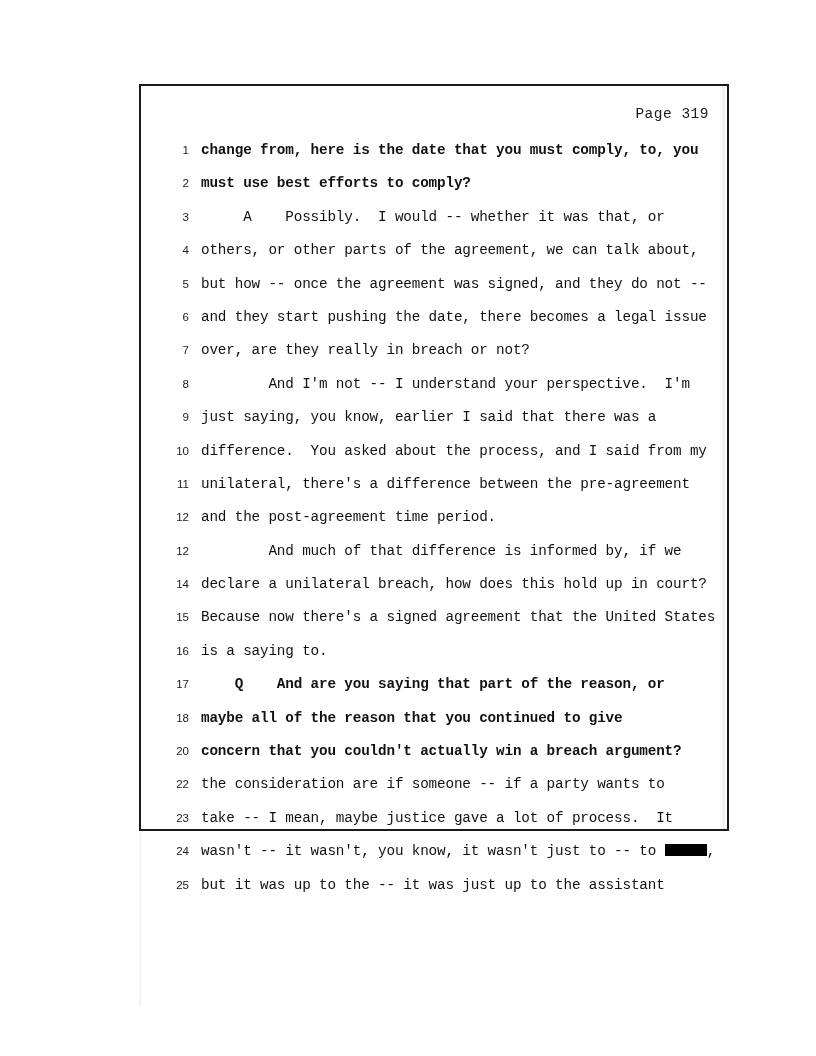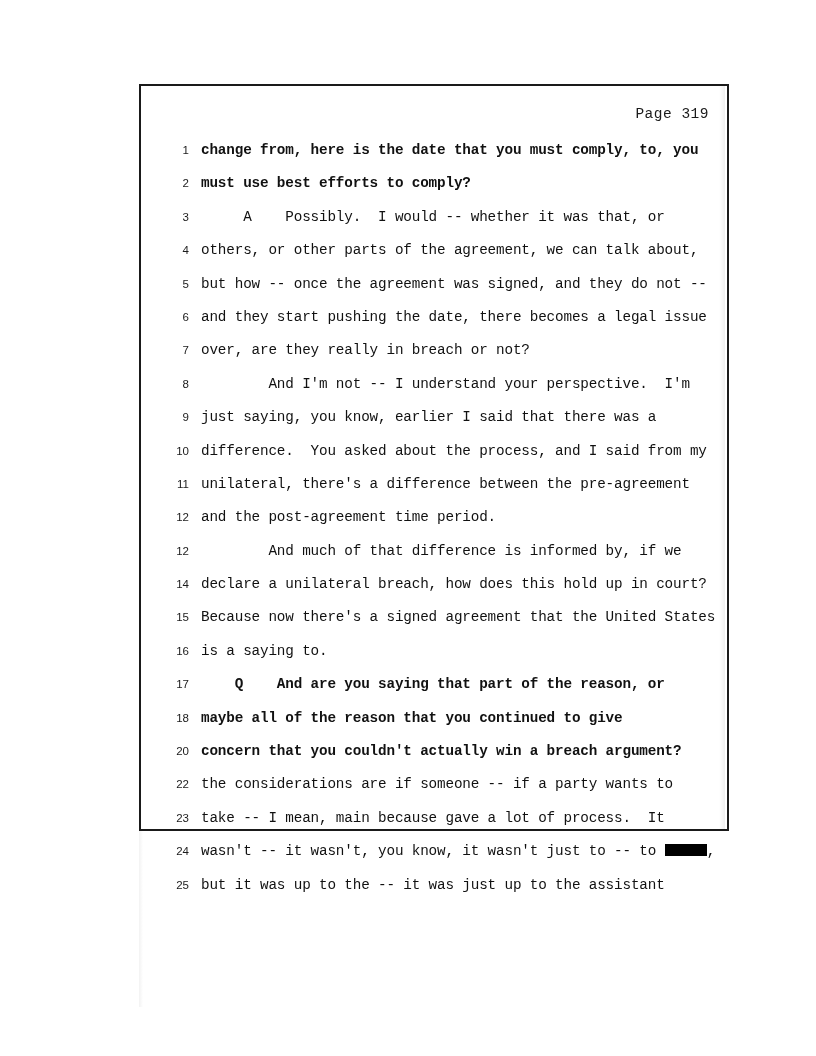--- a/index.html
+++ b/index.html
@@ -192,25 +192,25 @@
         <div class="line bold">
           <div class="line-no">18</div>
           <div class="line-text">maybe all of the reason that you continued to give</div>
         </div>
         <div class="line bold">
           <div class="line-no">20</div>
           <div class="line-text">concern that you couldn't actually win a breach argument?</div>
         </div>
         <div class="line">
           <div class="line-no">22</div>
-          <div class="line-text">the considerations are if someone -- if a party wants to</div>
+          <div class="line-text">the consideration are if someone -- if a party wants to</div>
         </div>
         <div class="line">
           <div class="line-no">23</div>
-          <div class="line-text">take -- I mean, main because gave a lot of process.  It</div>
+          <div class="line-text">take -- I mean, maybe justice gave a lot of process.  It</div>
         </div>
         <div class="line">
           <div class="line-no">24</div>
           <div class="line-text">wasn't -- it wasn't, you know, it wasn't just to -- to <span class="redaction" style="width: 42px;"></span><span>,</span></div>
         </div>
         <div class="line">
           <div class="line-no">25</div>
           <div class="line-text">but it was up to the -- it was just up to the assistant</div>
         </div>
       </div>

